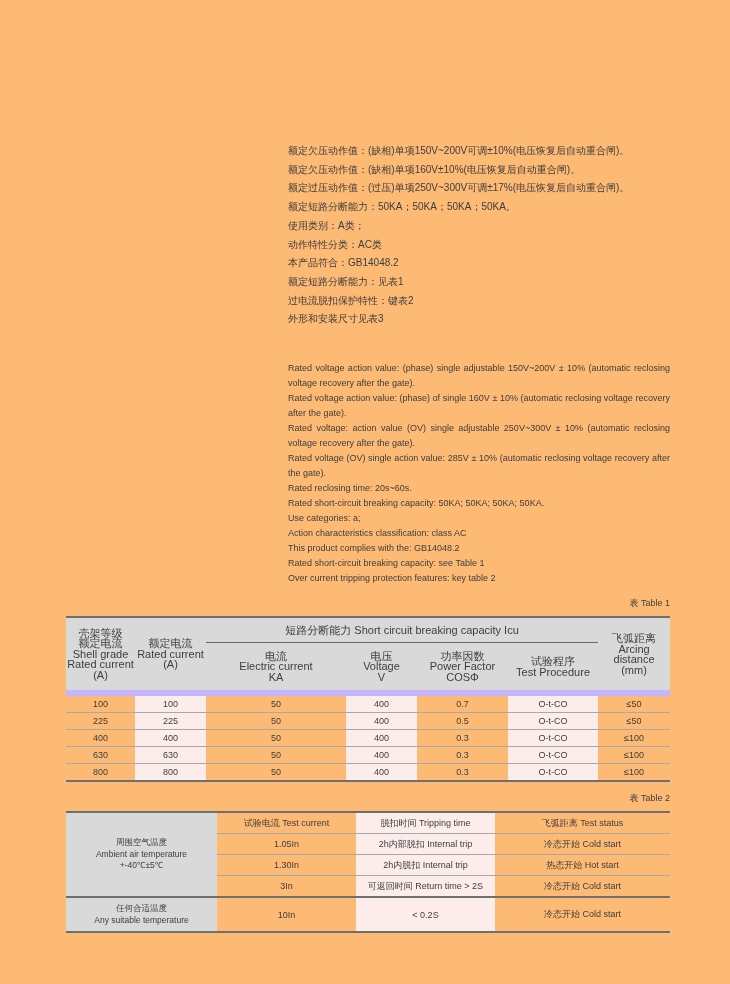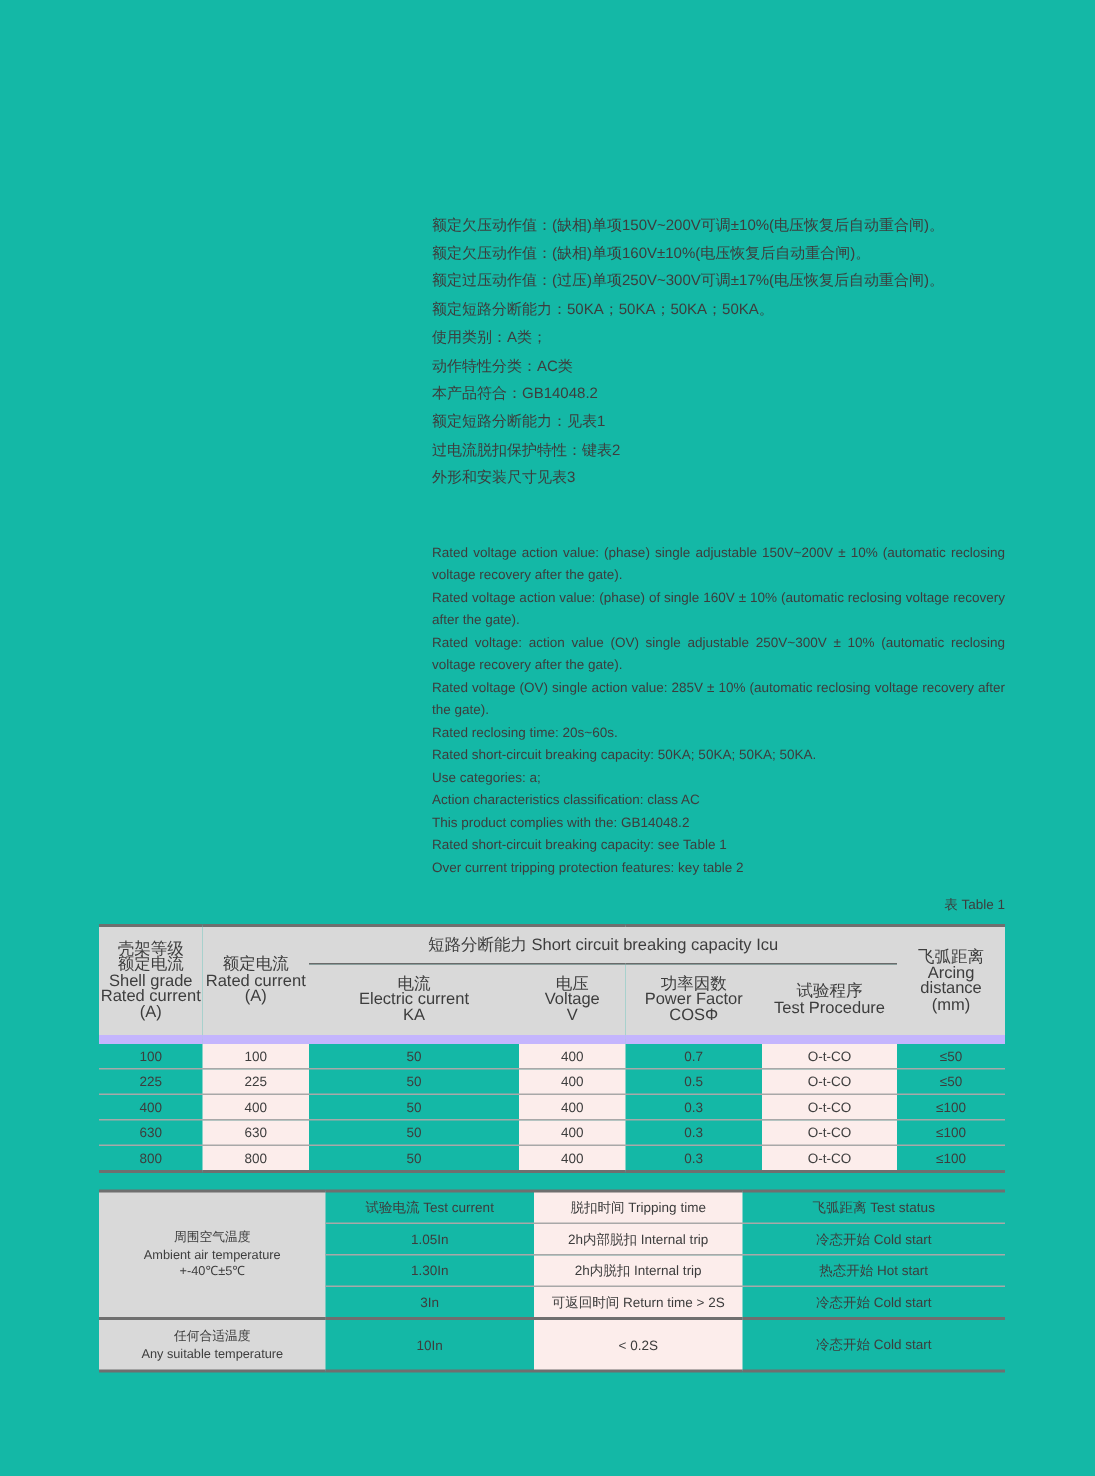--- a/index.html
+++ b/index.html
@@ -1,17 +1,17 @@
 <!DOCTYPE html>
 <html><head>
 <meta charset="utf-8">
 <style>
   html,body { margin:0; padding:0; background:#ffffff; }
   .page {
-    position:relative; width:730px; height:984px; background:#14b8a6;
+    position:relative; width:730px; height:984px; background:#fdba74;
     font-family:"Liberation Sans", sans-serif; color:#3d3d3d; overflow:hidden;
   }
   
   .cn-block { position:absolute; left:288px; top:142px; font-size:10px; line-height:18.7px; }
   .cn-block div { white-space:nowrap; }
   
   .en-block { position:absolute; left:288px; top:361px; width:382px; font-size:9px; line-height:15px; }
   .en-block p { margin:0; text-align:justify; }
   
   .tblwrap { position:absolute; left:66px; width:604px; }
@@ -151,20 +151,21 @@
           <td class="pink">400</td>
           <td>0.3</td>
           <td class="pink">O-t-CO</td>
           <td>≤100</td>
         </tr>
       </tbody>
     </table>
   </div>
 
   <div class="tblwrap" id="t2wrap">
+    <div class="tbl-label">表 Table 2</div>
     <table class="t2">
       <colgroup>
         <col style="width:151px">
           <col style="width:139px">
           <col style="width:139px">
           <col style="width:175px">
       </colgroup>
       <tbody>
         <tr>
           <td rowspan="4" class="gray">周围空气温度

